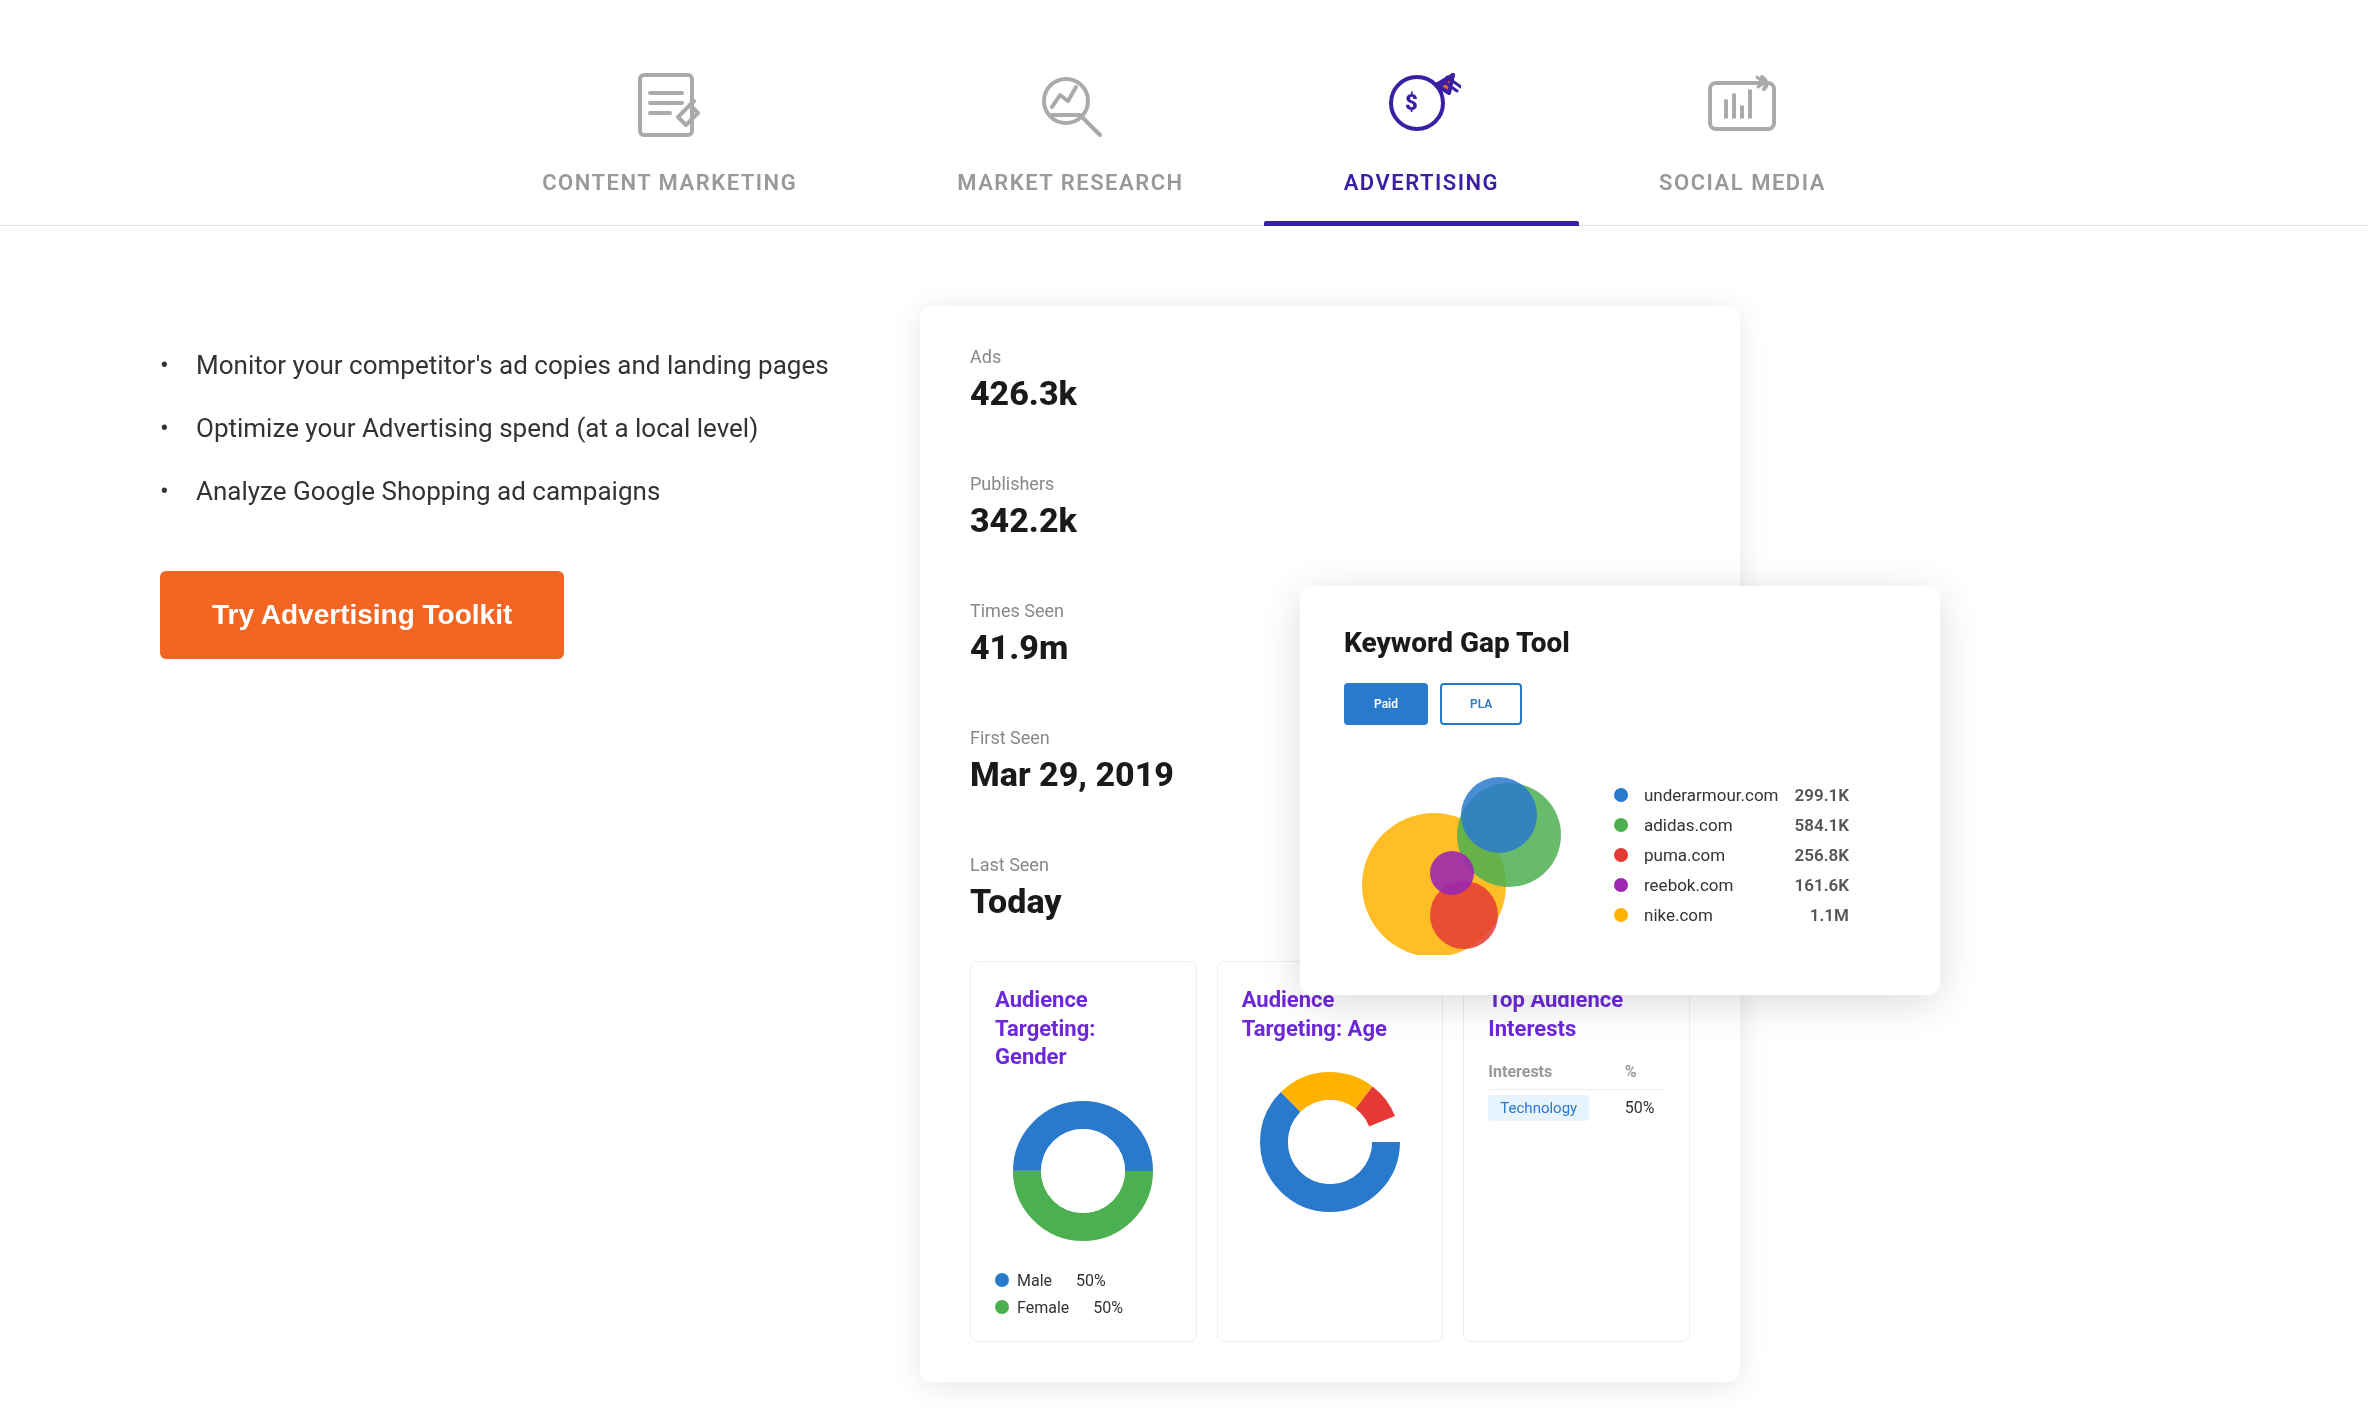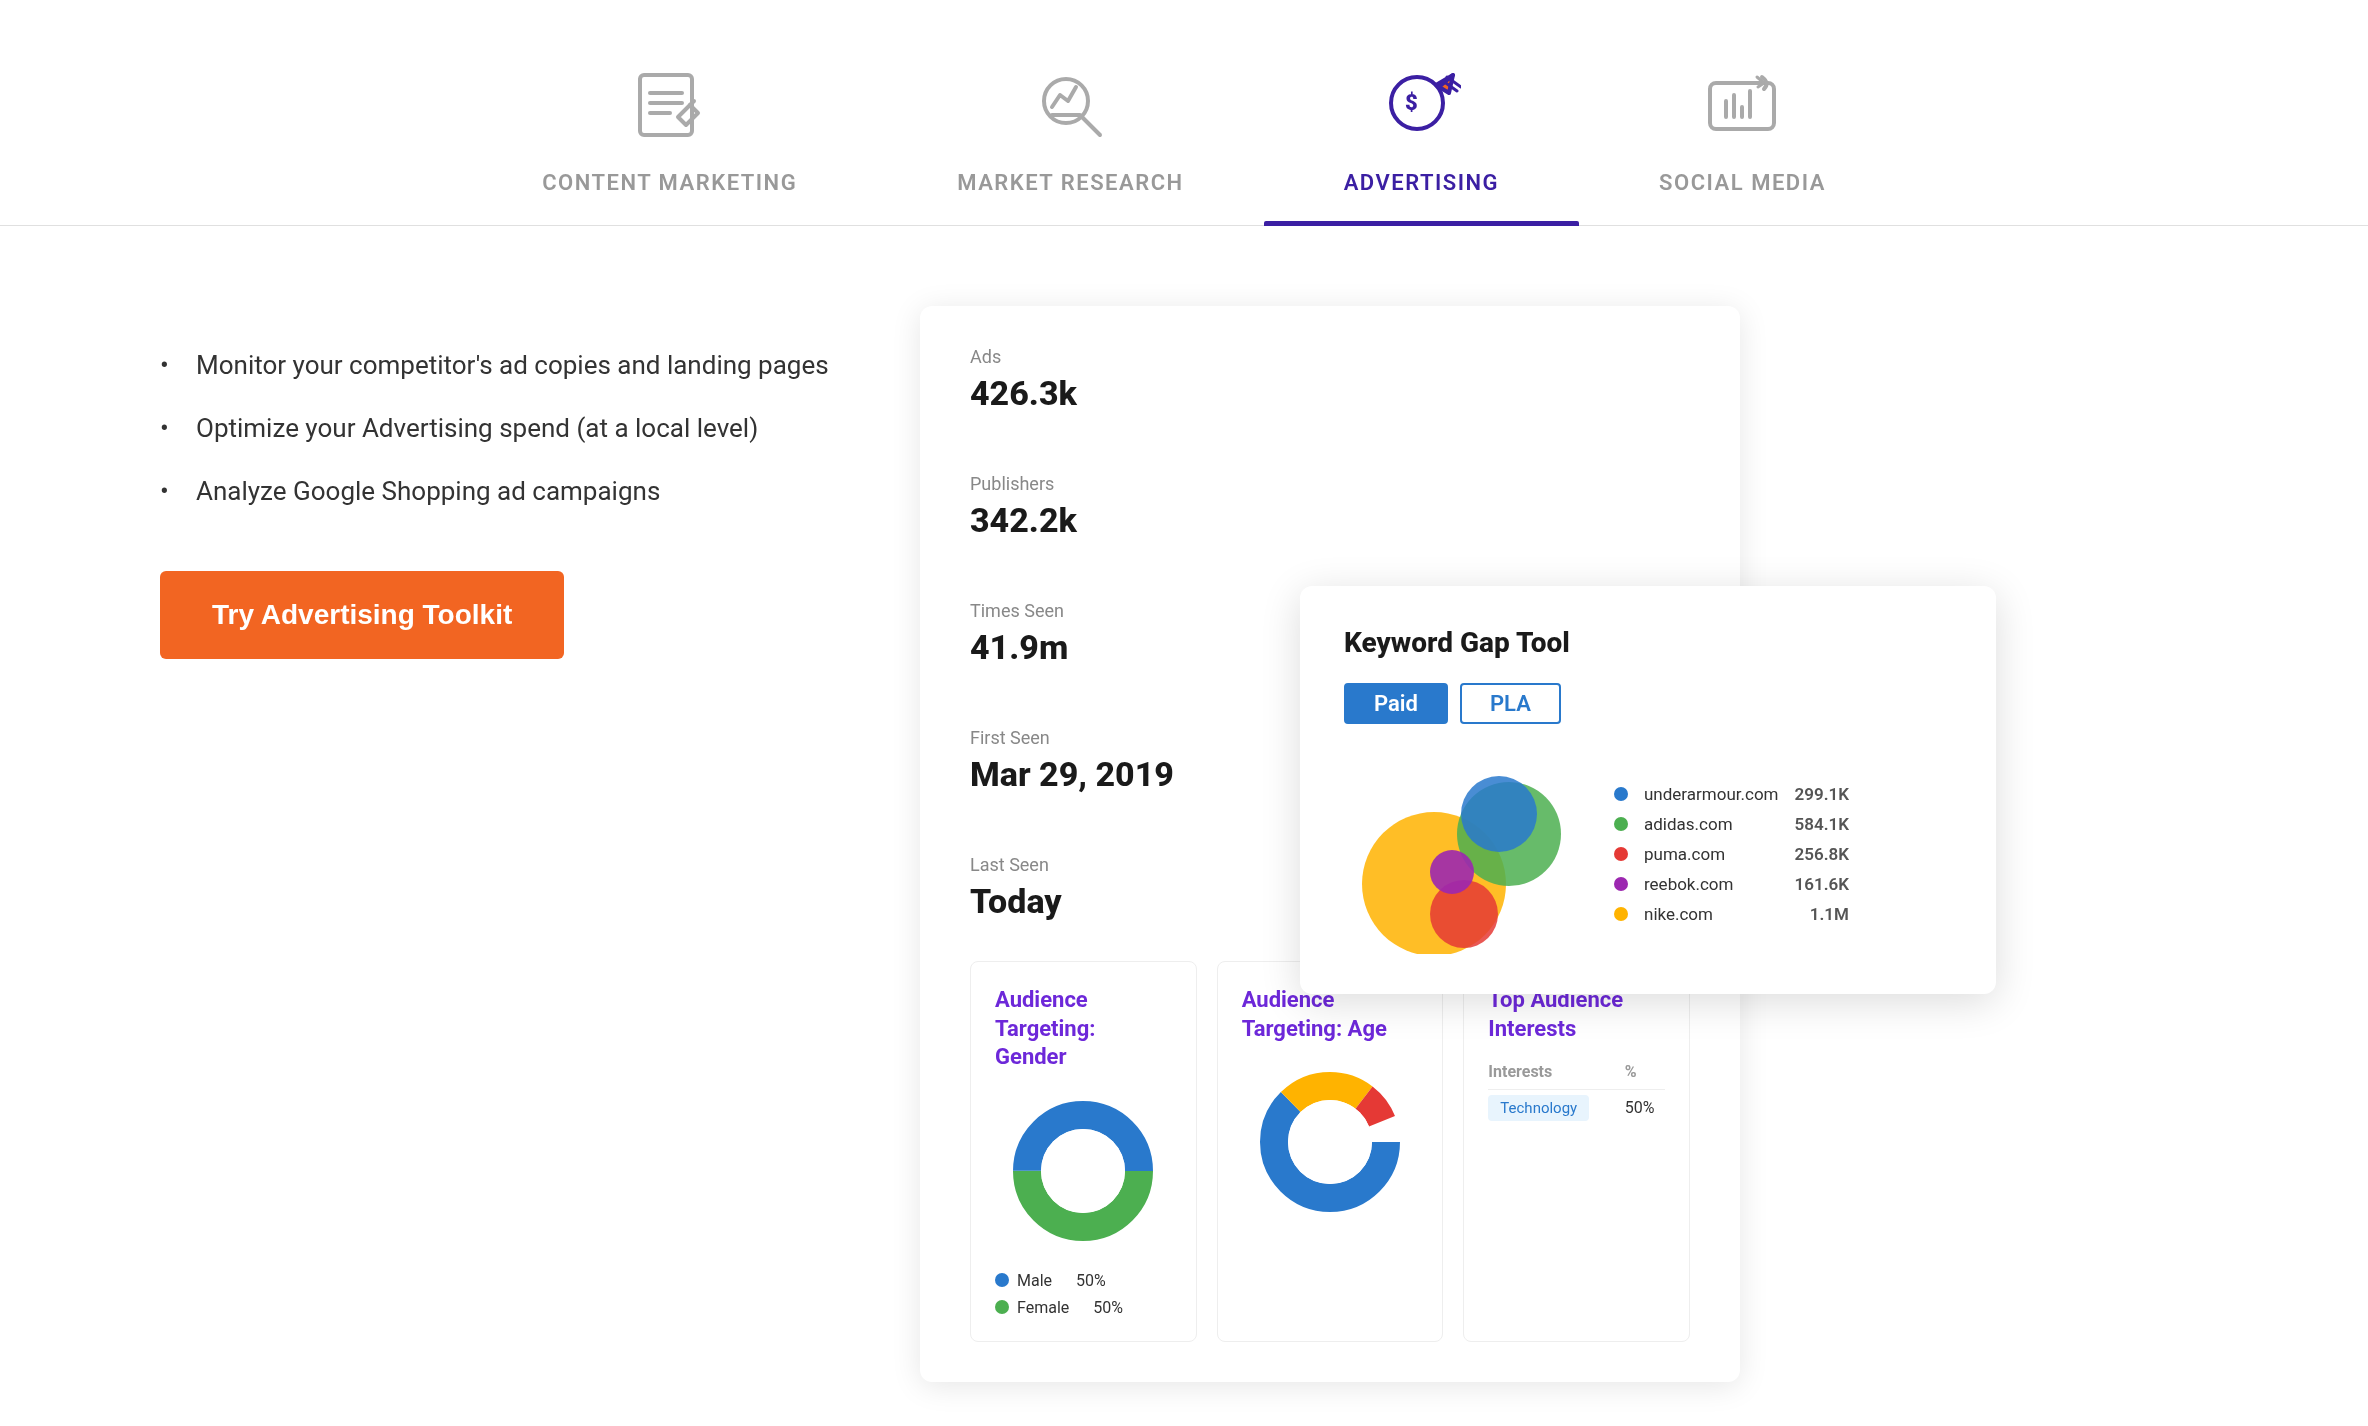--- a/index.html
+++ b/index.html
@@ -231,42 +231,42 @@
       border-radius: 4px;
       font-size: 15px;
     }
 
     
     .kwgap-card {
       background: #fff;
       border-radius: 12px;
       box-shadow: 0 8px 40px rgba(0,0,0,0.14);
       padding: 40px 44px;
-      width: 696px;
+      width: 640px;
       position: absolute;
       top: 280px;
       left: 380px;
       z-index: 2;
     }
     .kwgap-title {
       font-size: 28px;
       font-weight: 800;
       color: #1a1a1a;
       margin-bottom: 24px;
     }
     .kwgap-tabs {
       display: flex;
       gap: 12px;
       margin-bottom: 30px;
     }
     .kwgap-tab {
-      padding: 6px 28px;
+      padding: 12px 28px;
       border-radius: 4px;
       border: 2px solid #2979cc;
-      font-size: 22px;
+      font-size: 12px;
       font-weight: 600;
       cursor: pointer;
     }
     .kwgap-tab.active {
       background: #2979cc;
       color: #fff;
     }
     .kwgap-tab.inactive {
       background: #fff;
       color: #2979cc;

